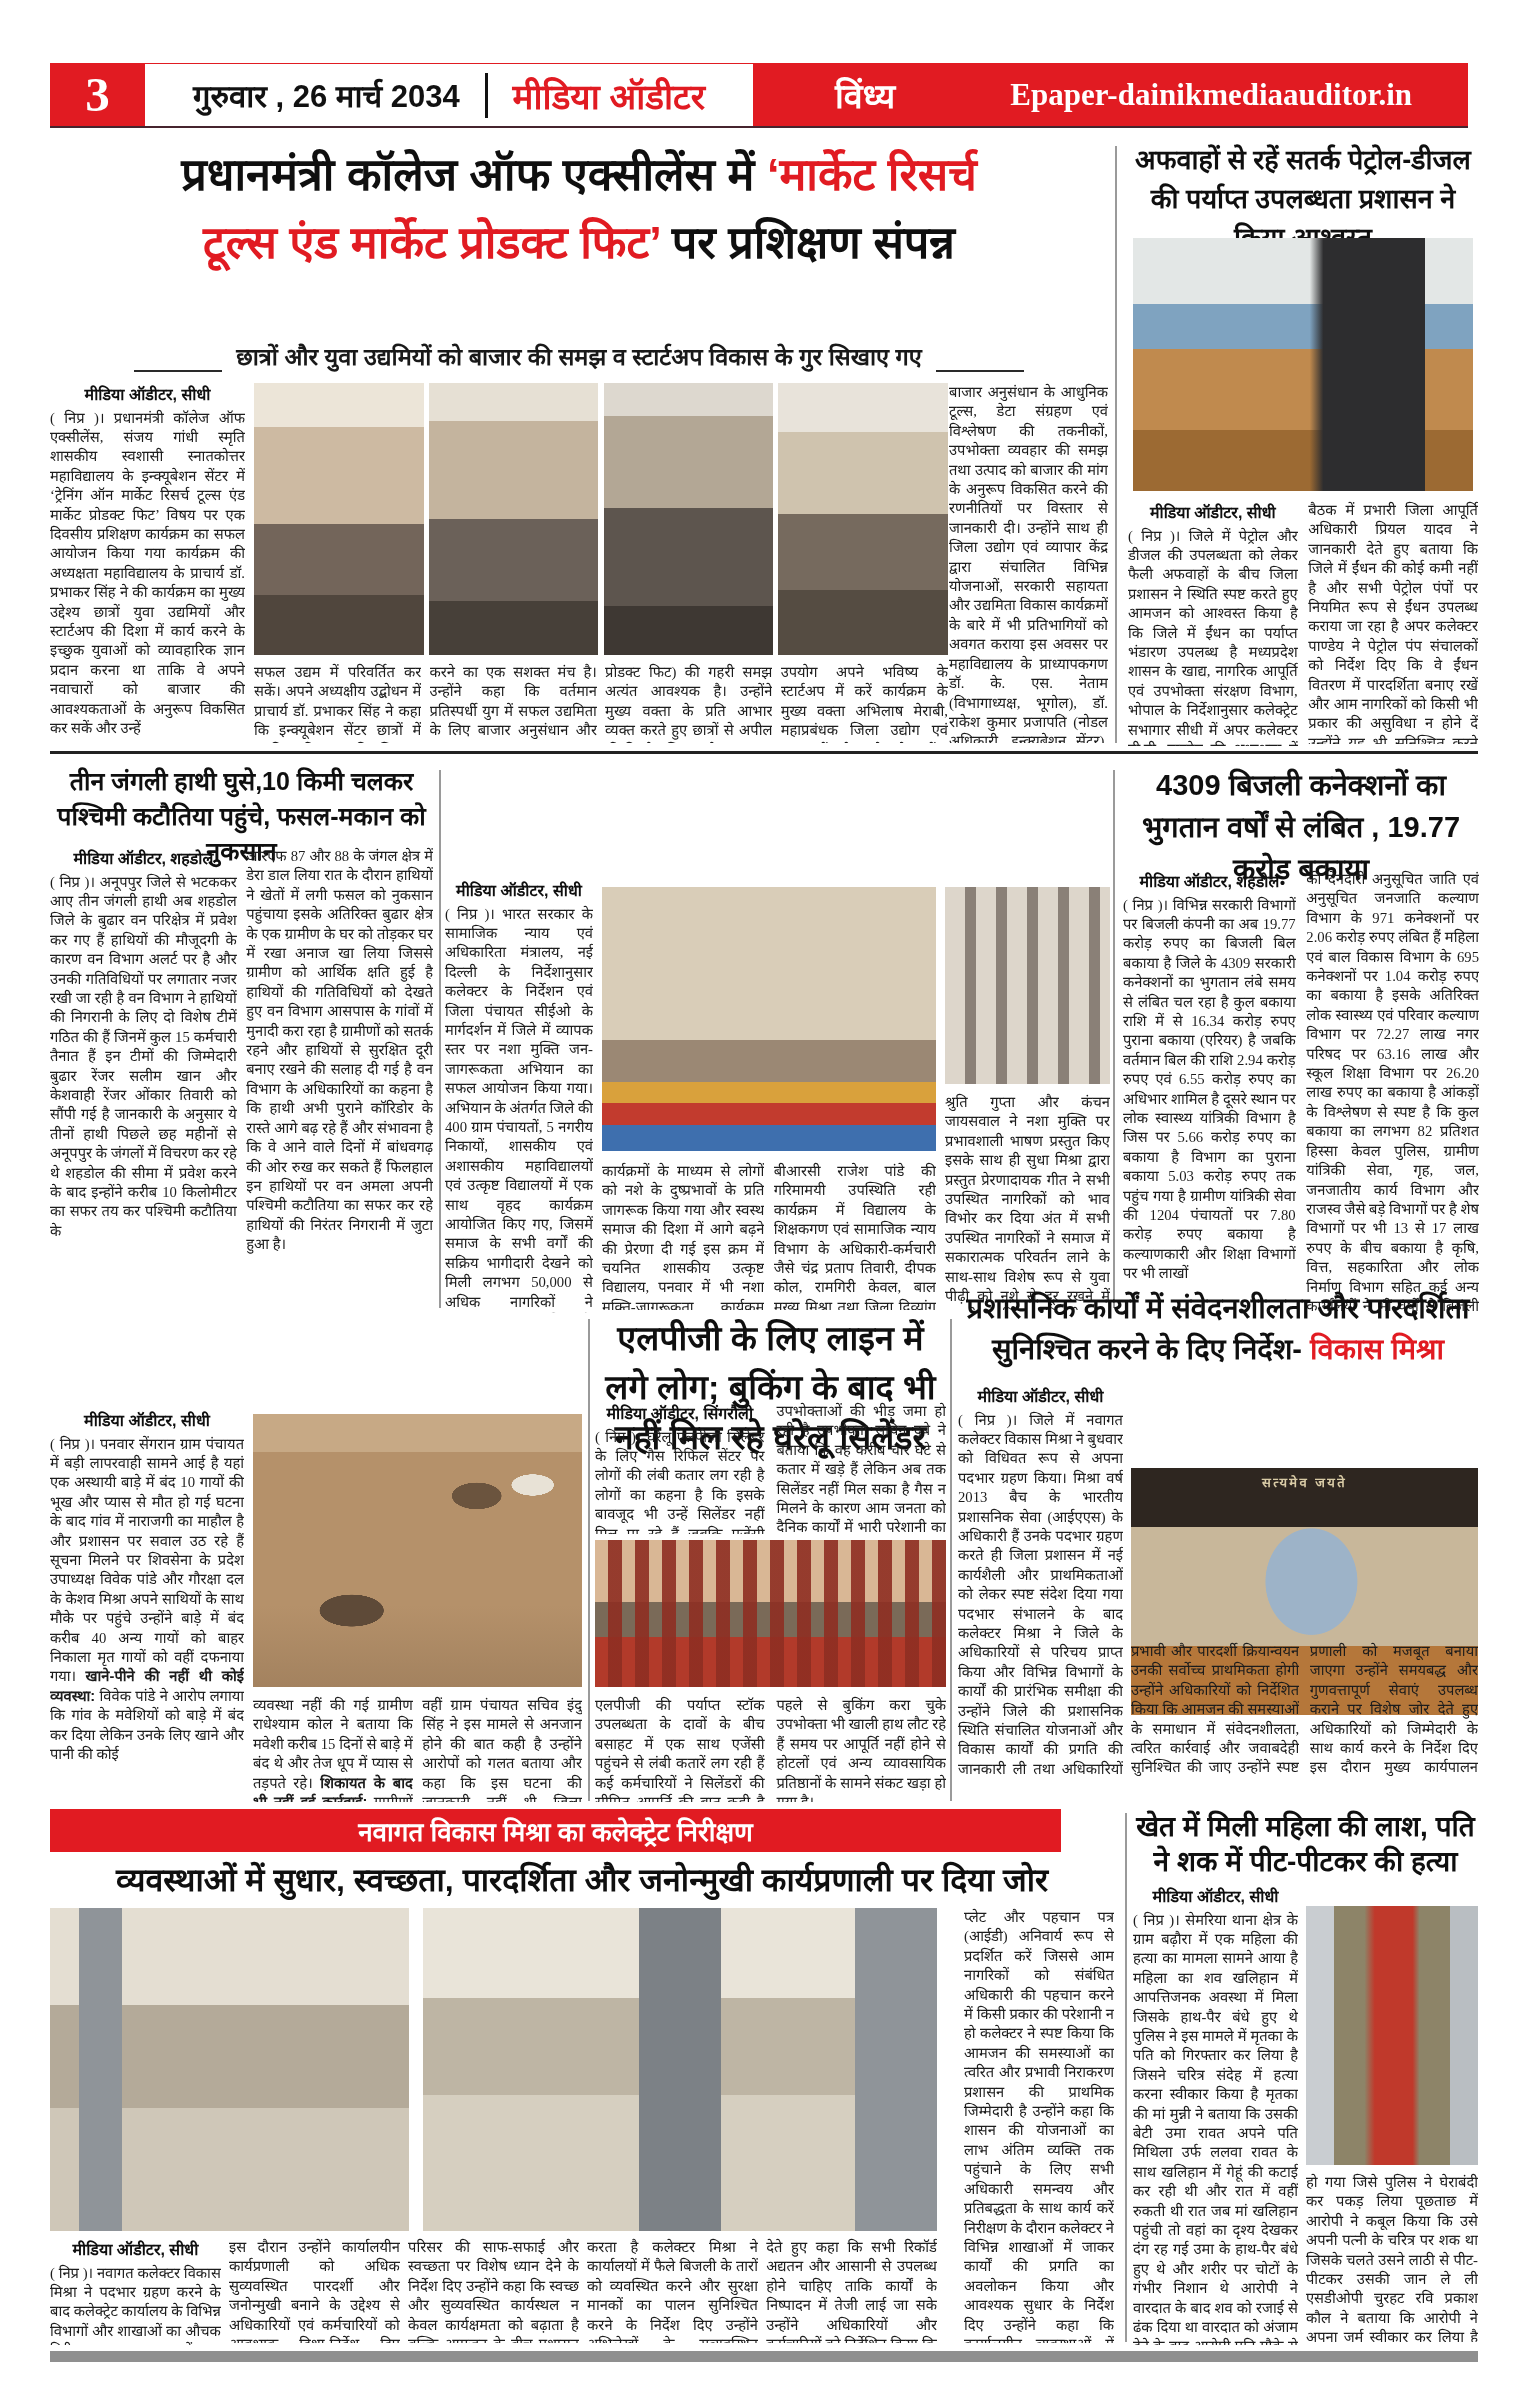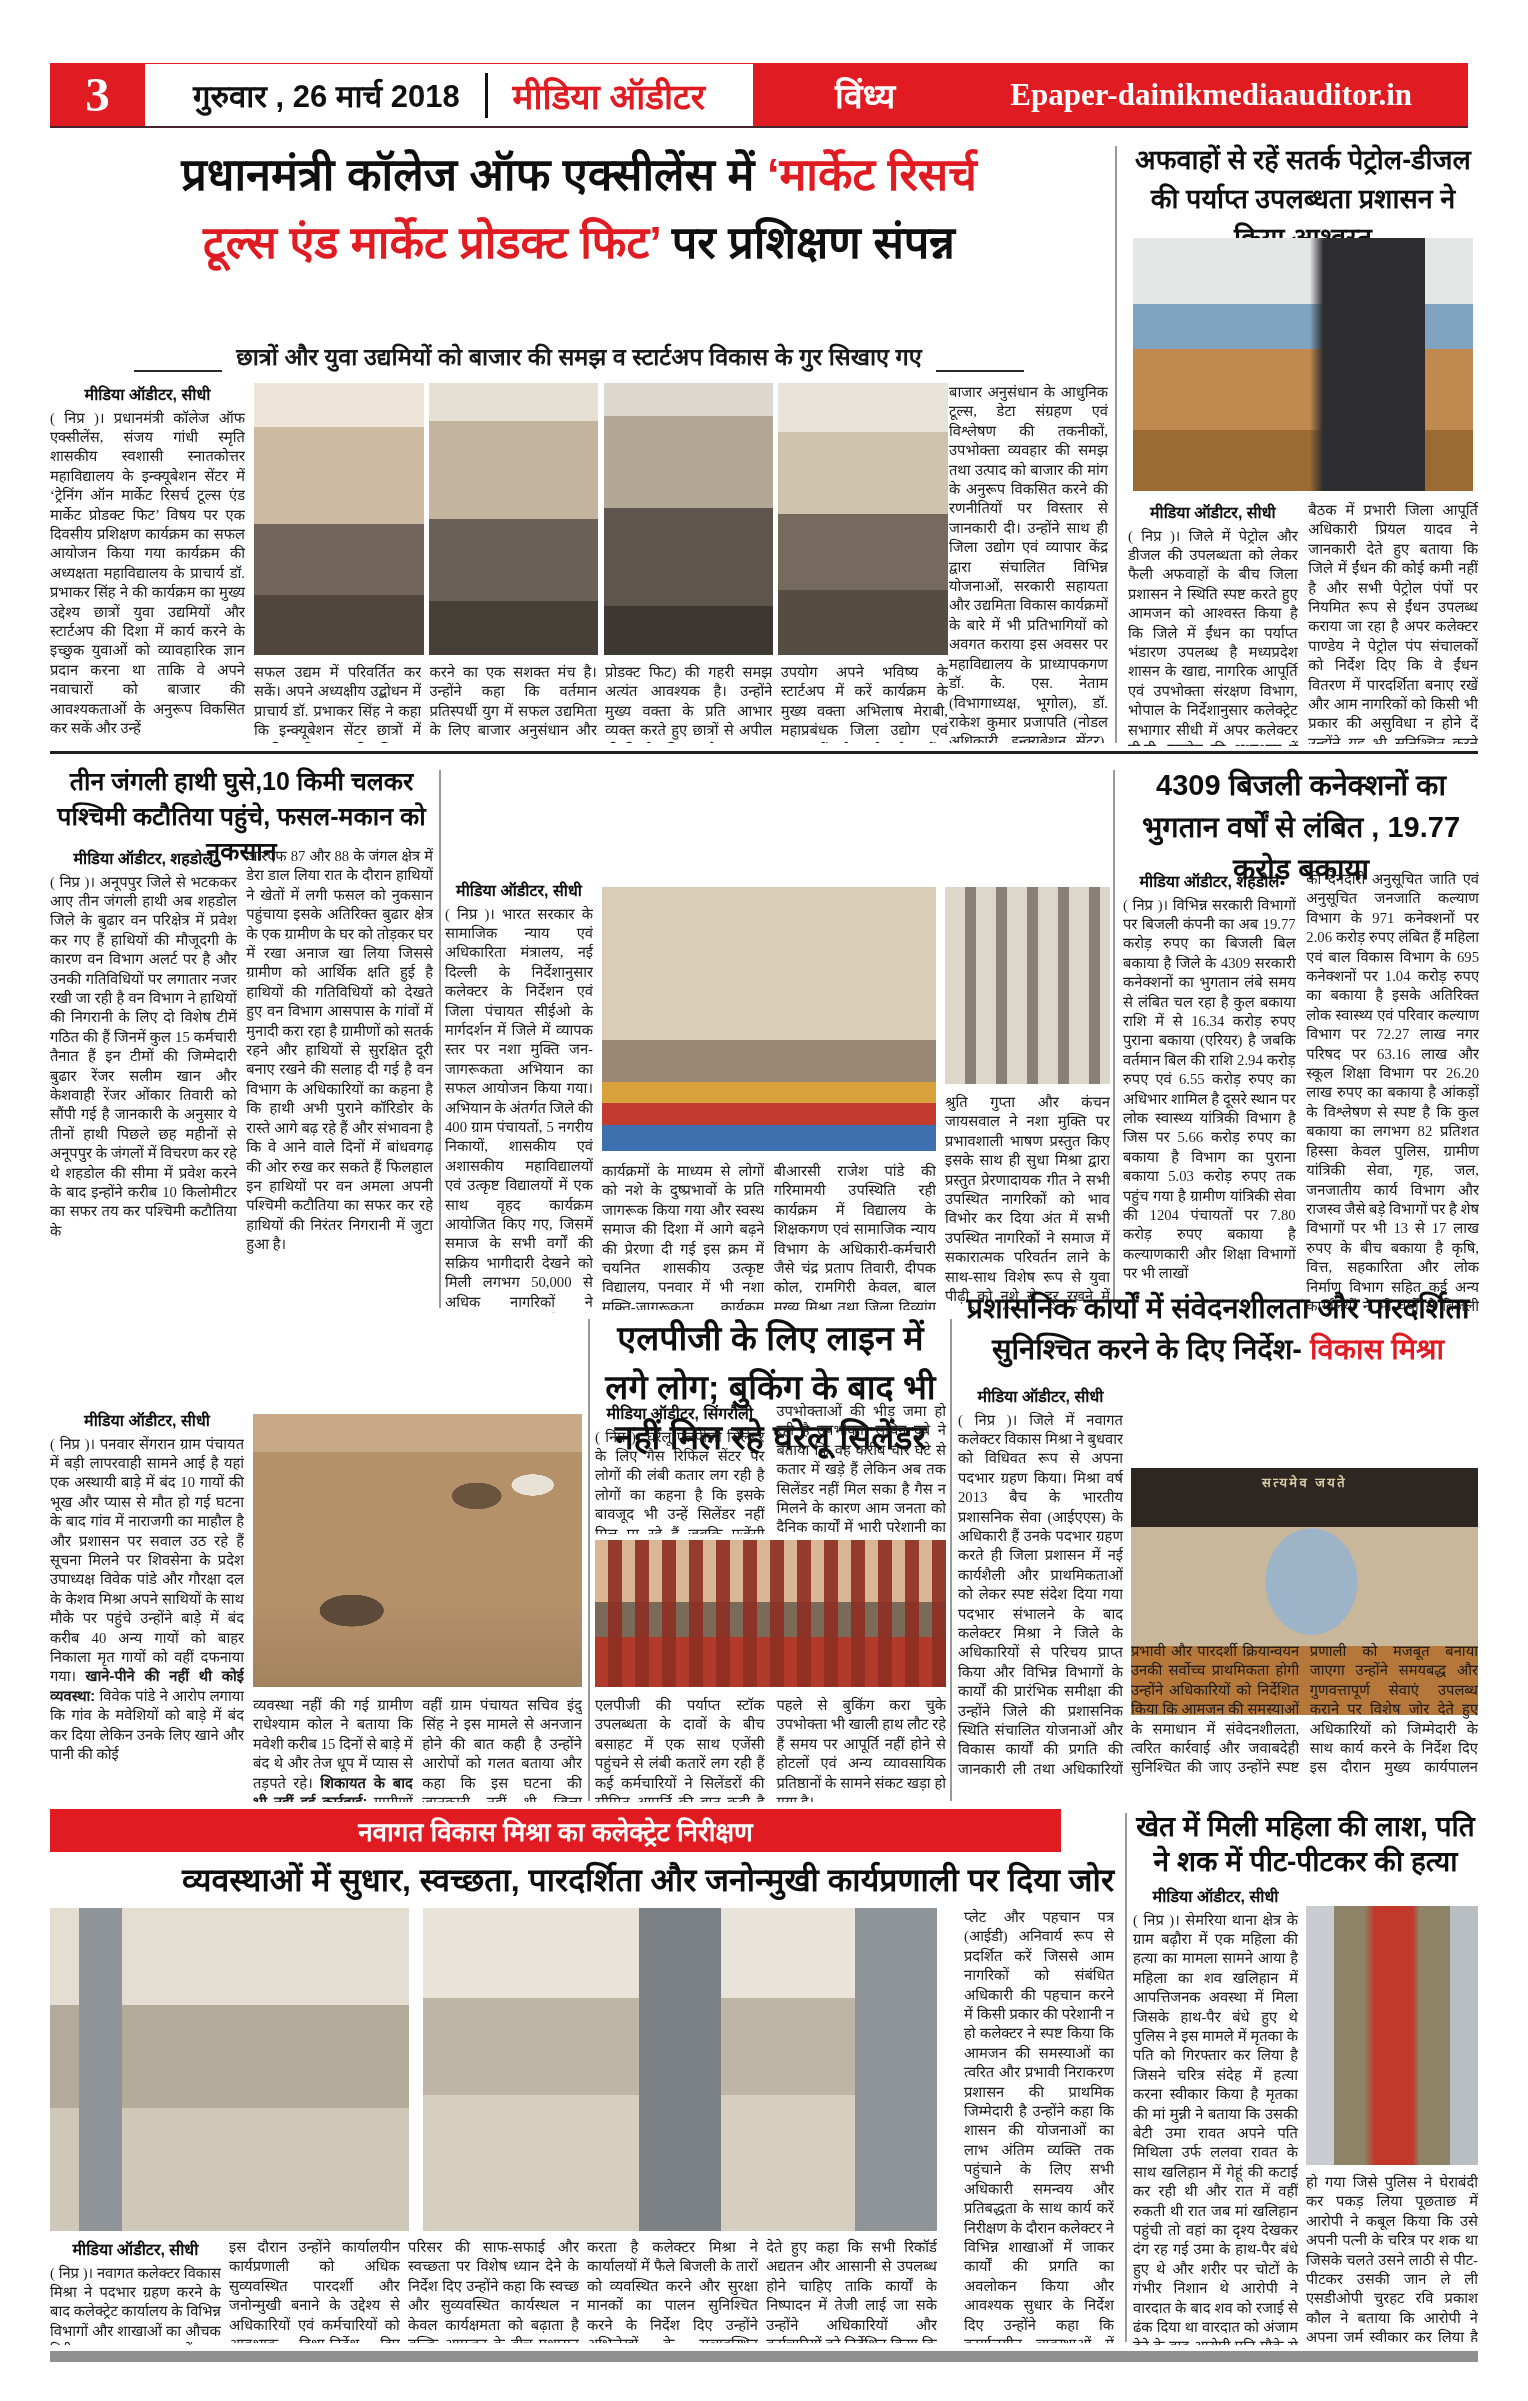--- a/index.html
+++ b/index.html
@@ -93,21 +93,21 @@
 </head>
 <body>
 
 <div id="page">
 
   <header id="hdr" class="sec">
     <div class="hdr-numbox">
       <span>3</span>
     </div>
     <div class="hdr-white">
-      <span class="hdr-date">गुरुवार , 26 मार्च 2018</span>
+      <span class="hdr-date">गुरुवार , 26 मार्च 2034</span>
       <span class="hdr-vline"></span>
       <span class="hdr-brand">मीडिया ऑडीटर</span>
     </div>
     <div class="hdr-red">
       <span class="hdr-edition">विंध्य</span>
       <span class="hdr-url">Epaper-dainikmediaauditor.in</span>
     </div>
   </header>
 
   <section class="sec" style="left:50px; top:141px; width:1058px; height:602px;">
@@ -252,21 +252,21 @@
     <div class="abs colrow" style="left:173px; top:354px; width:347px; height:134px; gap:10.6px;">
       <div class="bt" style="flex:1;">प्रभावी और पारदर्शी क्रियान्वयन उनकी सर्वोच्च प्राथमिकता होगी उन्होंने अधिकारियों को निर्देशित किया कि आमजन की समस्याओं के समाधान में संवेदनशीलता, त्वरित कार्रवाई और जवाबदेही सुनिश्चित की जाए उन्होंने स्पष्ट कहा कि प्रशासन का उद्देश्य अंतिम पंक्ति में खड़े व्यक्ति तक योजनाओं का लाभ पहुंचाना होना चाहिए जिले में विकास कार्यों को और गति दी जाएगी तथा सेवा वितरण</div>
       <div class="bt" style="flex:1;">प्रणाली को मजबूत बनाया जाएगा उन्होंने समयबद्ध और गुणवत्तापूर्ण सेवाएं उपलब्ध कराने पर विशेष जोर देते हुए अधिकारियों को जिम्मेदारी के साथ कार्य करने के निर्देश दिए इस दौरान मुख्य कार्यपालन अधिकारी जिला पंचायत शैलेन्द्र सिंह सोलंकी, अपर कलेक्टर बी.पी. पाण्डेय, संयुक्त कलेक्टर राजेश शुक्ला, उपखंड अधिकारी गोपद बनास सहित विभिन्न विभागों के जिला स्तरीय अधिकारी उपस्थित रहे।</div>
     </div>
   </section>
 
   <section class="sec" style="left:50px; top:1809px; width:1064px; height:535px;">
     <div class="kicker abs" style="left:0; top:0; width:1011px; height:43px;">
       <span>नवागत विकास मिश्रा का कलेक्ट्रेट निरीक्षण</span>
     </div>
-    <h3 class="headline abs" style="left:0; top:52px; width:1064px; font-size:32px; line-height:1.2;text-align:right;">व्यवस्थाओं में सुधार, स्वच्छता, पारदर्शिता और जनोन्मुखी कार्यप्रणाली पर दिया जोर</h3>
+    <h3 class="headline abs" style="left:0; top:52px; width:1064px; font-size:32px; line-height:1.2;">व्यवस्थाओं में सुधार, स्वच्छता, पारदर्शिता और जनोन्मुखी कार्यप्रणाली पर दिया जोर</h3>
     <div class="photo ph-office1 abs" style="left:0; top:99px; width:359px; height:323px;"></div>
     <div class="photo ph-office2 abs" style="left:373px; top:99px; width:514px; height:323px;"></div>
     <div class="abs bt" style="left:914px; top:99px; width:150px; height:435px;">प्लेट और पहचान पत्र (आईडी) अनिवार्य रूप से प्रदर्शित करें जिससे आम नागरिकों को संबंधित अधिकारी की पहचान करने में किसी प्रकार की परेशानी न हो कलेक्टर ने स्पष्ट किया कि आमजन की समस्याओं का त्वरित और प्रभावी निराकरण प्रशासन की प्राथमिक जिम्मेदारी है उन्होंने कहा कि शासन की योजनाओं का लाभ अंतिम व्यक्ति तक पहुंचाने के लिए सभी अधिकारी समन्वय और प्रतिबद्धता के साथ कार्य करें निरीक्षण के दौरान कलेक्टर ने विभिन्न शाखाओं में जाकर कार्यों की प्रगति का अवलोकन किया और आवश्यक सुधार के निर्देश दिए उन्होंने कहा कि कार्यालयीन व्यवस्थाओं में निरंतर सुधार लाना समय की मांग है और इसके लिए सभी को मिलकर प्रयास करना होगा।</div>
     <div class="abs colrow" style="left:0; top:429px; width:887px; height:105px; gap:8.2px;">
       <div style="flex:1;">
         <div class="dateline">मीडिया ऑडीटर, सीधी</div>
         <div class="bt" style="height:81px;">( निप्र )। नवागत कलेक्टर विकास मिश्रा ने पदभार ग्रहण करने के बाद कलेक्ट्रेट कार्यालय के विभिन्न विभागों और शाखाओं का औचक निरीक्षण कर व्यवस्थाओं का जायजा लिया</div>
       </div>
       <div class="bt" style="flex:1;">इस दौरान उन्होंने कार्यालयीन कार्यप्रणाली को अधिक सुव्यवस्थित पारदर्शी और जनोन्मुखी बनाने के उद्देश्य से अधिकारियों एवं कर्मचारियों को आवश्यक दिशा-निर्देश दिए निरीक्षण के दौरान कलेक्टर ने</div>
       <div class="bt" style="flex:1;">परिसर की साफ-सफाई और स्वच्छता पर विशेष ध्यान देने के निर्देश दिए उन्होंने कहा कि स्वच्छ और सुव्यवस्थित कार्यस्थल न केवल कार्यक्षमता को बढ़ाता है बल्कि आमजन के बीच प्रशासन की सकारात्मक छवि भी स्थापित</div>

